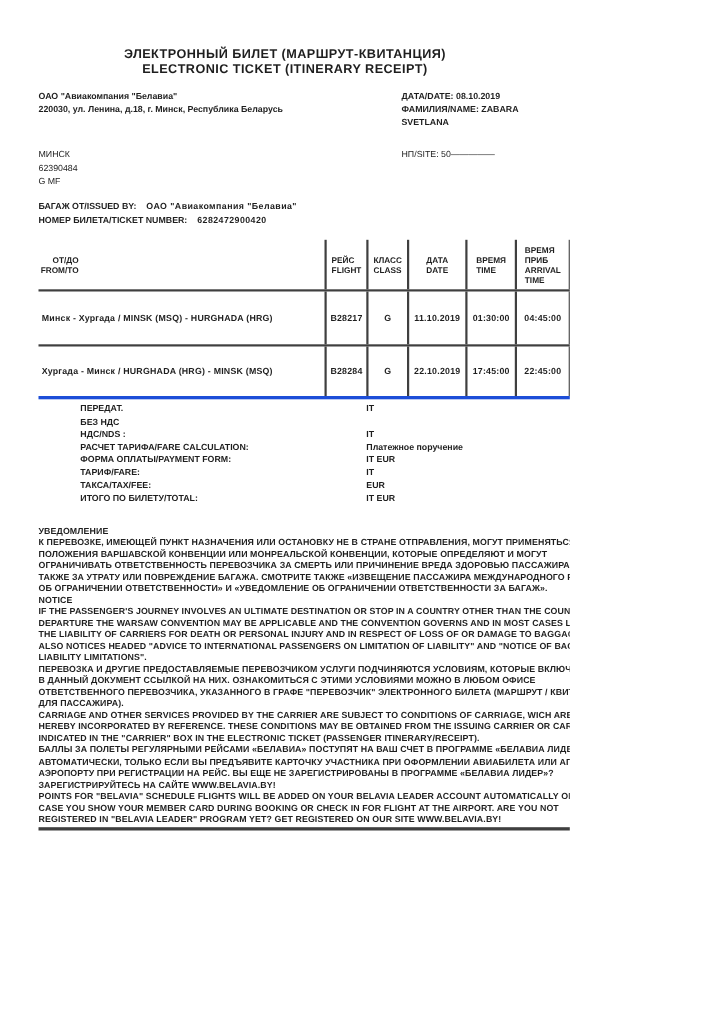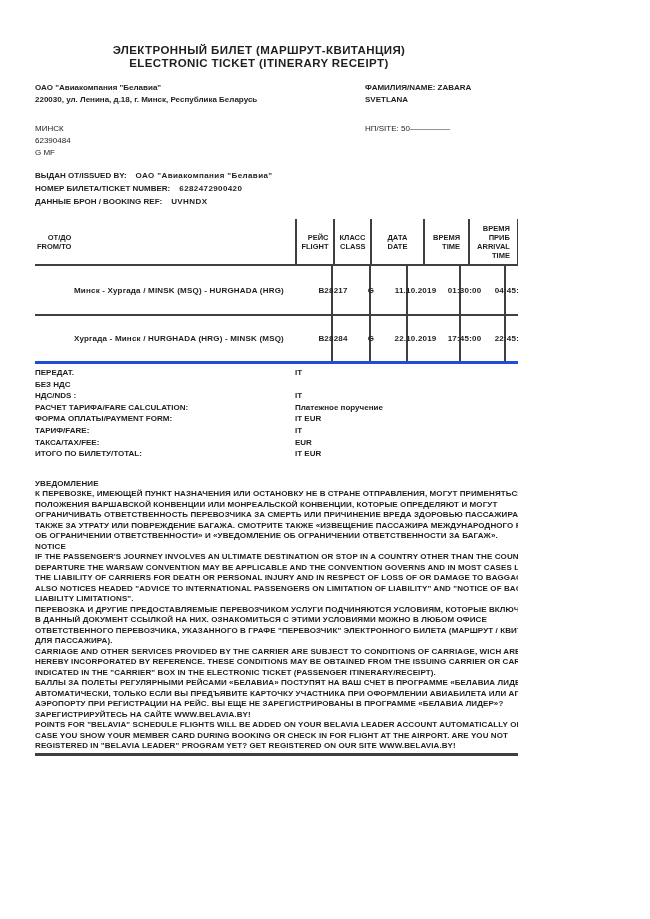--- a/index.html
+++ b/index.html
@@ -22,33 +22,33 @@
   .city-row{display:flex;margin-top:17px;font-size:8px;font-weight:normal;line-height:12px;}
 
   
   .issued-block{margin-top:10px;font-size:8px;font-weight:bold;line-height:13px;}
   .issued-line .lbl{display:inline-block;}
   .issued-line .val{margin-left:9px;letter-spacing:0.4px;}
 
   
   .tbl{width:577px;margin-top:11px;font-weight:bold;}
   .trow{display:grid;grid-template-columns:260px 38px 37px 53px 45px 49px 26px 69px;}
-  .trow > div{box-sizing:border-box;display:flex;align-items:center;justify-content:center;text-align:right;}
+  .trow > div{box-sizing:border-box;display:flex;align-items:center;justify-content:center;text-align:left;}
   .trow > div + div{border-left:2px solid #3f3f3f;}
   .thead{height:45px;border-bottom:2px solid #3f3f3f;font-size:7.5px;line-height:9px;}
   .thead .cell-h{white-space:pre-line;}
   .thead .c-fromto{justify-content:flex-start;text-align:right;padding-left:2px;}
   .tr1{height:48px;border-bottom:2px solid #3f3f3f;font-size:8px;}
   .tr2{height:45px;border-bottom:3px solid #1d4ed8;font-size:8px;}
   .c-route{justify-content:flex-start !important;text-align:left !important;padding-left:3px;}
-  .cell-v{letter-spacing:0.2px;margin-left:36px;}
+  .cell-v{letter-spacing:0.2px;}
 
   
   .fare-block{margin-top:3px;font-size:8px;font-weight:bold;line-height:11.6px;}
-  .fare-row{display:flex;}
+  .fare-row{display:flex;margin-left:38px;}
   .fare-row .fl{width:260px;flex:0 0 260px;}
   .fare-row .fv{flex:1;}
 
   
   .notices{margin-top:19px;width:580px;}
   .notice{font-size:8px;font-weight:bold;line-height:10.5px;white-space:pre-line;letter-spacing:0.1px;}
   .notice + .notice{}
 
   .bottom-rule{width:577px;border-bottom:3px solid #3f3f3f;margin-top:1px;}
 </style>
@@ -62,44 +62,42 @@
       <div>ЭЛЕКТРОННЫЙ БИЛЕТ (МАРШРУТ-КВИТАНЦИЯ)</div>
       <div>ELECTRONIC TICKET (ITINERARY RECEIPT)</div>
     </div>
 
     <div class="info-row">
       <div class="info-left">
         <div>ОАО "Авиакомпания "Белавиа"</div>
         <div>220030, ул. Ленина, д.18, г. Минск, Республика Беларусь</div>
       </div>
       <div class="info-right">
+        <div><span>ДАТА/DATE:</span> <span>08.10.2019</span></div>
         <div><span>ФАМИЛИЯ/NAME:</span> <span>ZABARA SVETLANA</span></div>
       </div>
     </div>
 
     <div class="city-row">
       <div class="info-left">
         <div>МИНСК</div>
         <div>62390484</div>
         <div>G MF</div>
       </div>
       <div class="info-right">
         <div><span>НП/SITE:</span> <span>50―――――</span></div>
       </div>
     </div>
 
     <div class="issued-block">
       <div class="issued-line">
-        <span class="lbl">ВЫДАН ОТ/ISSUED BY:</span><span class="val">ОАО "Авиакомпания "Белавиа"</span>
+        <span class="lbl">БАГАЖ ОТ/ISSUED BY:</span><span class="val">ОАО "Авиакомпания "Белавиа"</span>
       </div>
       <div class="issued-line">
         <span class="lbl">НОМЕР БИЛЕТА/TICKET NUMBER:</span><span class="val">6282472900420</span>
-      </div>
-      <div class="issued-line">
-        <span class="lbl">ДАННЫЕ БРОН / BOOKING REF:</span><span class="val">UVHNDX</span>
       </div>
     </div>
 
     <div class="tbl">
       <div class="trow thead">
         <div class="cell-h c-fromto">ОТ/ДО
 FROM/TO</div>
         <div class="cell-h">РЕЙС
 FLIGHT</div>
         <div class="cell-h">КЛАСС

